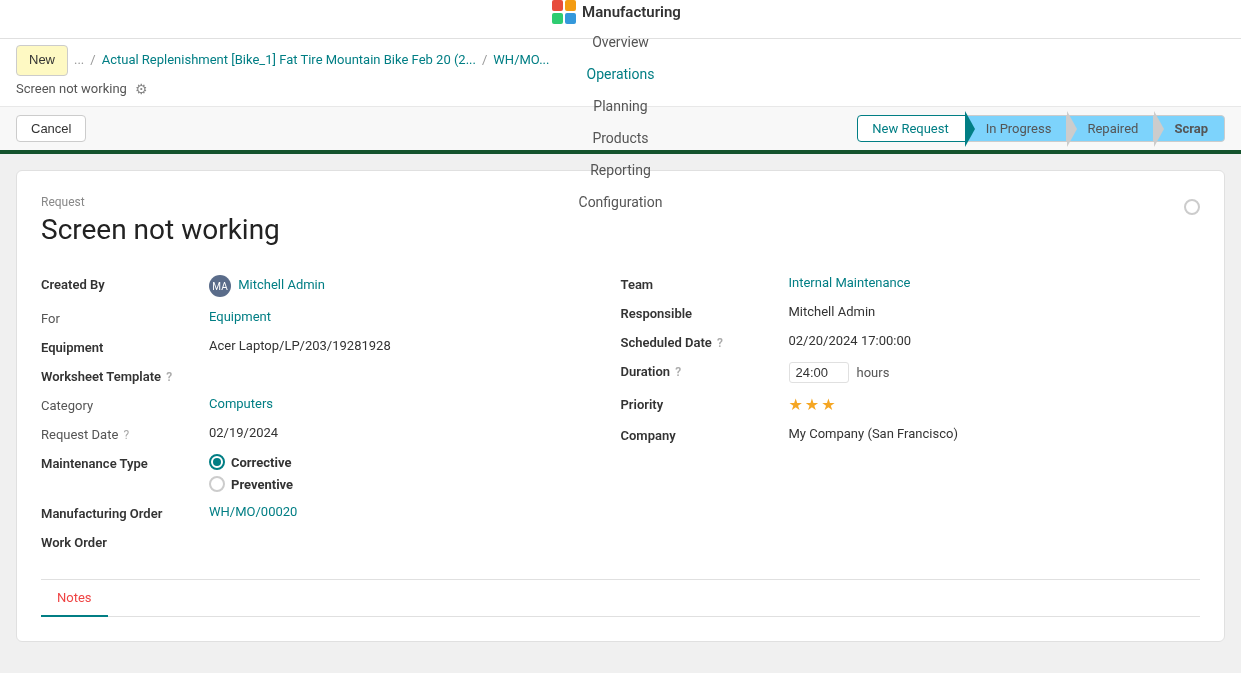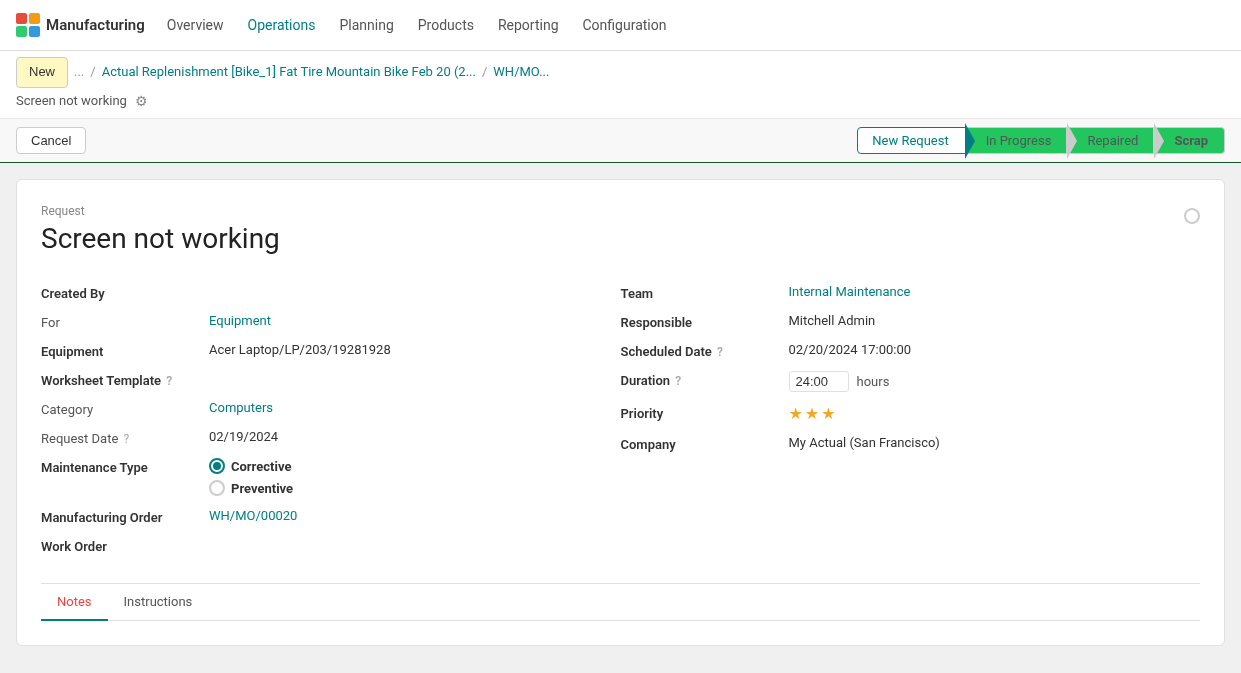--- a/index.html
+++ b/index.html
@@ -1,22 +1,23 @@
 <!DOCTYPE html>
 <html><head>
   <meta charset="utf-8">
   <style>
     * { box-sizing: border-box; margin: 0; padding: 0; }
     body { font-family: -apple-system, BlinkMacSystemFont, 'Segoe UI', Roboto, sans-serif; font-size: 14px; color: #333; background: #f0f0f0; }
 
     
     .top-nav {
-      display: flex; align-items: center; height: 51px;
+      display: flex; align-items: center; height: 39px;
       background: white; padding: 0 16px; border-bottom: 1px solid #e0e0e0;
       gap: 4px;
+      flex-direction: column;
     }
     .app-logo { display: flex; align-items: center; gap: 6px; margin-right: 8px; }
     .app-logo-icon { width: 24px; height: 24px; }
     .app-name { font-weight: 600; font-size: 15px; color: #333; }
     .nav-item {
       padding: 6px 10px; color: #555; cursor: pointer; font-size: 14px;
       border-radius: 4px; white-space: nowrap;
     }
     .nav-item.active { color: #017e84; }
 
@@ -31,36 +32,36 @@
     }
     .breadcrumb-sep { color: #999; font-size: 13px; }
     .breadcrumb-link { color: #017e84; font-size: 13px; cursor: pointer; }
     .breadcrumb-current { color: #555; font-size: 13px; }
     .breadcrumb-dots { color: #999; font-size: 13px; cursor: pointer; }
     .gear-icon { color: #888; cursor: pointer; font-size: 14px; margin-left: 4px; }
 
     
     .toolbar {
       display: flex; align-items: flex-end; padding: 8px 16px;
-      background: #f8f8f8; border-bottom: 1px solid #14532d;
+      background: #f8f8f8; border-bottom: 4px solid #14532d;
       justify-content: space-between;
     }
     .toolbar-left { display: flex; gap: 8px; }
     .cancel-btn {
       border: 1px solid #ccc; background: white; padding: 5px 14px;
       border-radius: 4px; cursor: pointer; font-size: 13px; color: #333;
     }
 
     
     .status-bar {
       display: flex; align-items: stretch;
     }
     .status-step {
       display: flex; align-items: center; padding: 5px 16px 5px 20px;
-      font-size: 13px; color: #555; background: #22c55e;
+      font-size: 13px; color: #555; background: #7dd3fc;
       border: 1px solid #ccc; border-right: none; cursor: pointer;
       position: relative; white-space: nowrap;
     }
     .status-step:first-child { border-radius: 4px 0 0 4px; padding-left: 14px; }
     .status-step.active {
       border-color: #017e84; color: #017e84; border-right: 1px solid #017e84;
       background: white; z-index: 2;
     }
     .status-step:not(:first-child) { margin-left: -1px; }
     .status-step::after {
@@ -211,20 +212,24 @@
       </div>
       <div class="status-circle"></div>
     </div>
 
     <div class="form-grid">
 
       <div class="form-col">
 
         <div class="field-row">
           <span class="field-label bold">Created By</span>
+          <span class="field-value">
+            <span class="avatar-placeholder">MA</span>
+            <span style="color:#017e84;cursor:pointer;">Mitchell Admin</span>
+          </span>
         </div>
 
         <div class="field-row">
           <span class="field-label">For</span>
           <span class="field-value link">Equipment</span>
         </div>
 
         <div class="field-row">
           <span class="field-label bold">Equipment</span>
           <span class="field-value">Acer Laptop/LP/203/19281928</span>
@@ -308,27 +313,26 @@
           </div>
         </div>
 
         <div class="field-row">
           <span class="field-label bold">Priority</span>
           <span class="stars">★★★</span>
         </div>
 
         <div class="field-row">
           <span class="field-label bold">Company</span>
-          <span class="field-value">My Actual (San Francisco)</span>
+          <span class="field-value">My Company (San Francisco)</span>
         </div>
 
       </div>
     </div>
 
     <div class="tabs-container">
       <div class="tabs-list">
         <div class="tab-item active">Notes</div>
-        <div class="tab-item">Instructions</div>
       </div>
     </div>
 
   </div>
 </div>
 
 </body></html>

